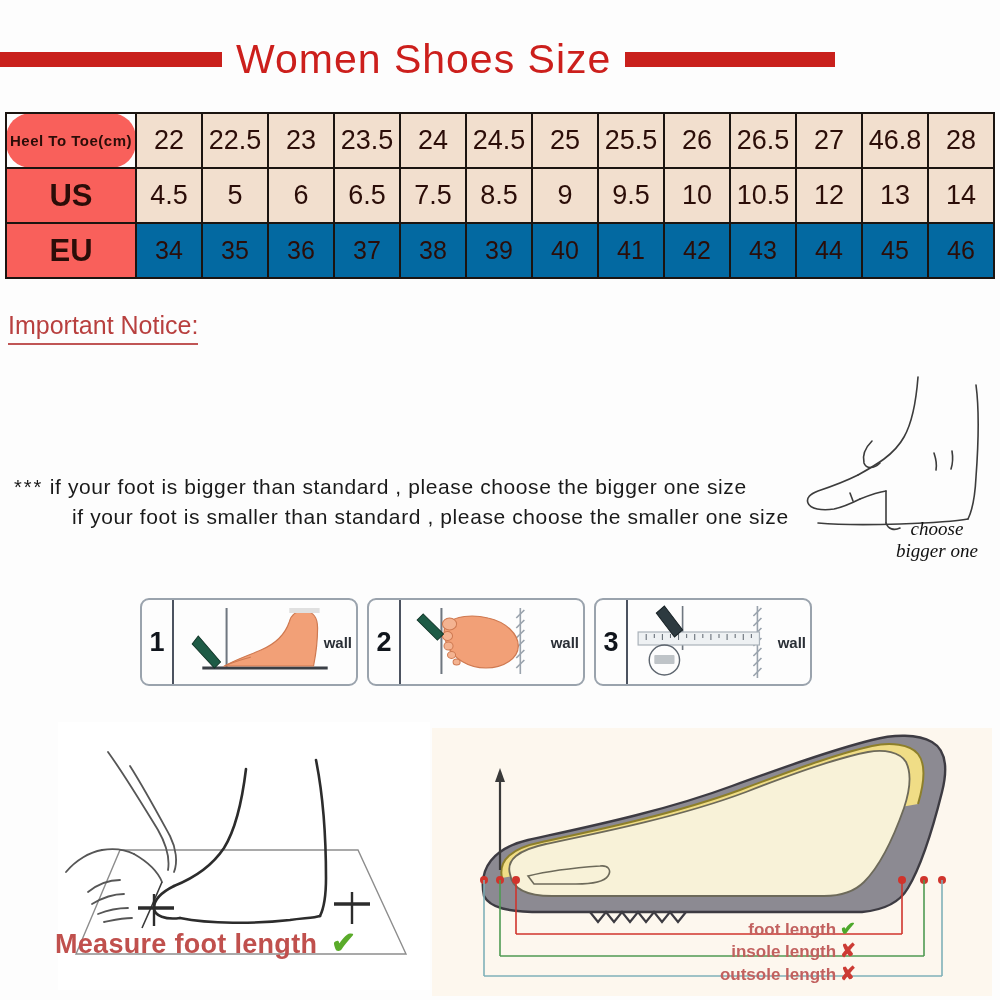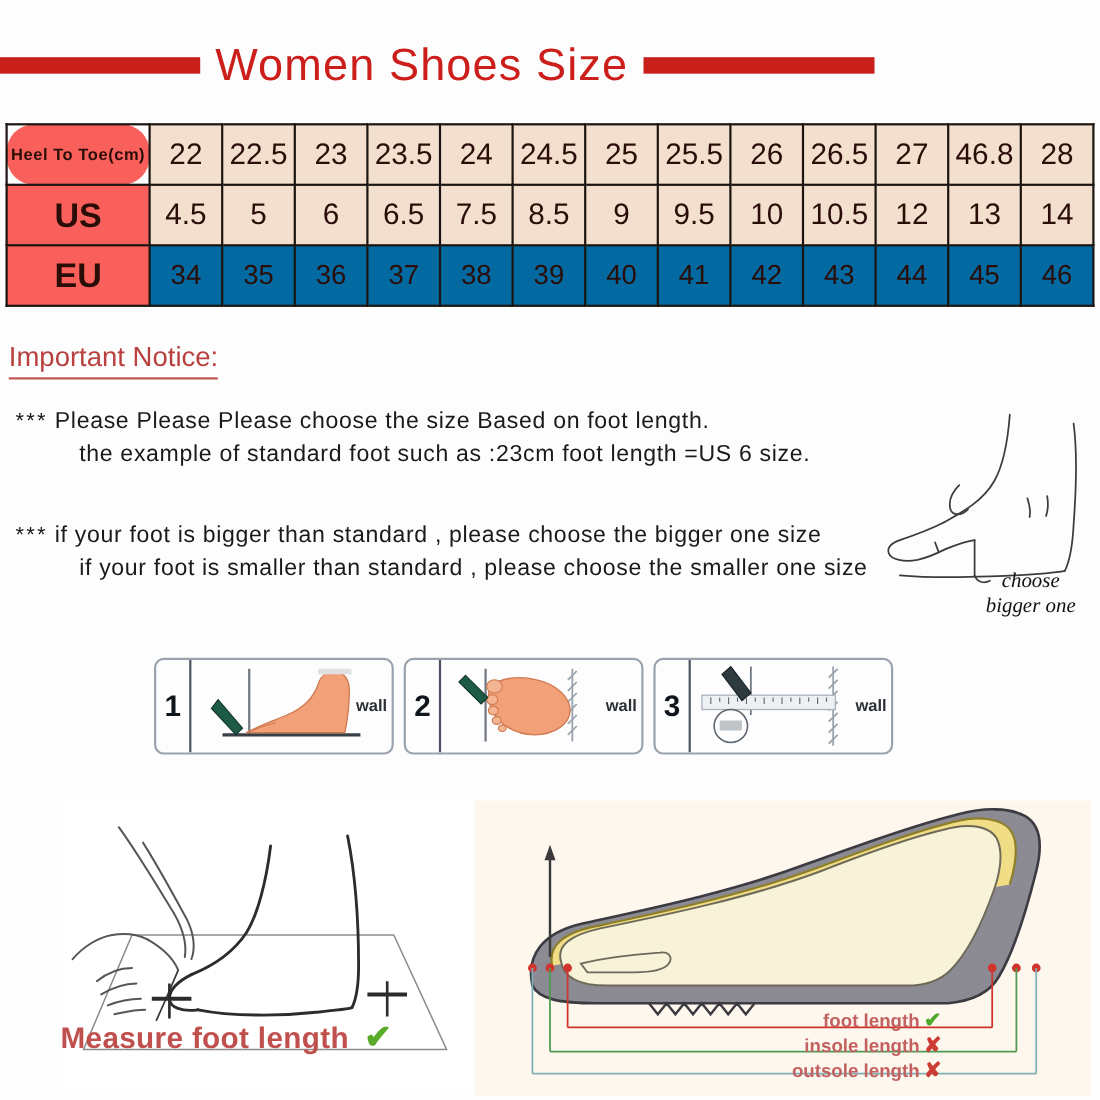--- a/index.html
+++ b/index.html
@@ -16,21 +16,21 @@
     background: #fdfdfd;
   }
 
   
   .title-row {
     position: absolute;
     left: 0; top: 28px;
     width: 795px; height: 62px;
     display: flex;
     align-items: center;
-    justify-content: flex-end;
+    justify-content: flex-start;
   }
   .title-bar {
     height: 15px;
     background: #c9201c;
     flex: 0 0 auto;
   }
   .title-bar.left  { width: 222px; margin-right: 14px; }
   .title-bar.right { width: 210px; margin-left: 14px; }
   .title-text {
     color: #cc1f1c;
@@ -263,27 +263,20 @@
         <td class="cell-blue">43</td>
         <td class="cell-blue">44</td>
         <td class="cell-blue">45</td>
         <td class="cell-blue">46</td>
       </tr>
     </tbody>
   </table>
 
   <div class="notice-head">Important Notice:</div>
 
-  <div class="notice-block n1">
-    <div class="notice-line">
-      <span class="stars">***</span>
-      <span>Please  Please  Please  choose  the  size  Based  on  foot  length.</span>
-    </div>
-    <div class="notice-line indent">the  example  of  standard  foot  such  as :23cm  foot  length  =US  6  size.</div>
-  </div>
 
   <div class="notice-block n2">
     <div class="notice-line">
       <span class="stars">***</span>
       <span>if  your  foot  is  bigger  than  standard ,  please  choose  the  bigger  one  size</span>
     </div>
     <div class="notice-line indent">if  your  foot  is  smaller  than  standard ,  please  choose  the  smaller  one  size</div>
   </div>
 
   <div class="foot-sketch">

